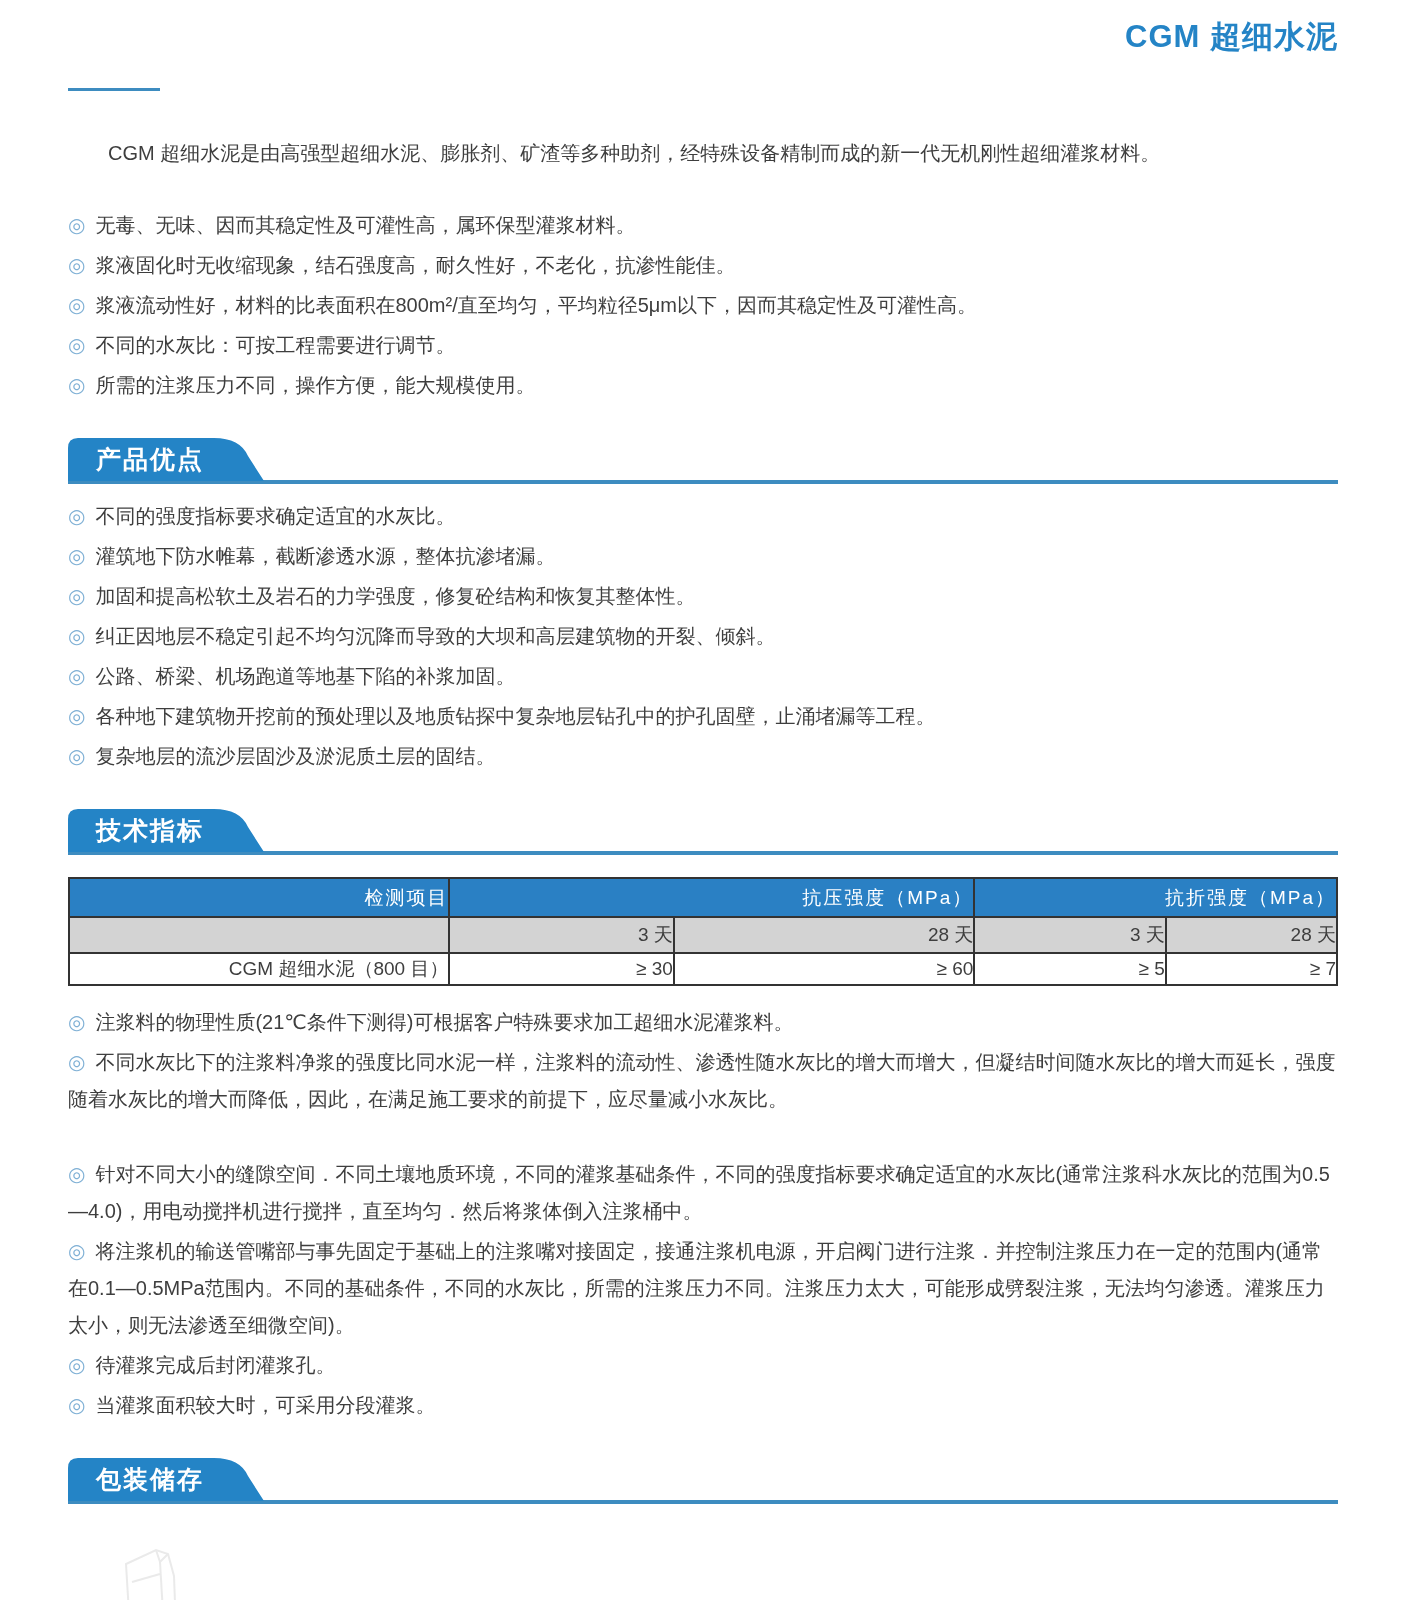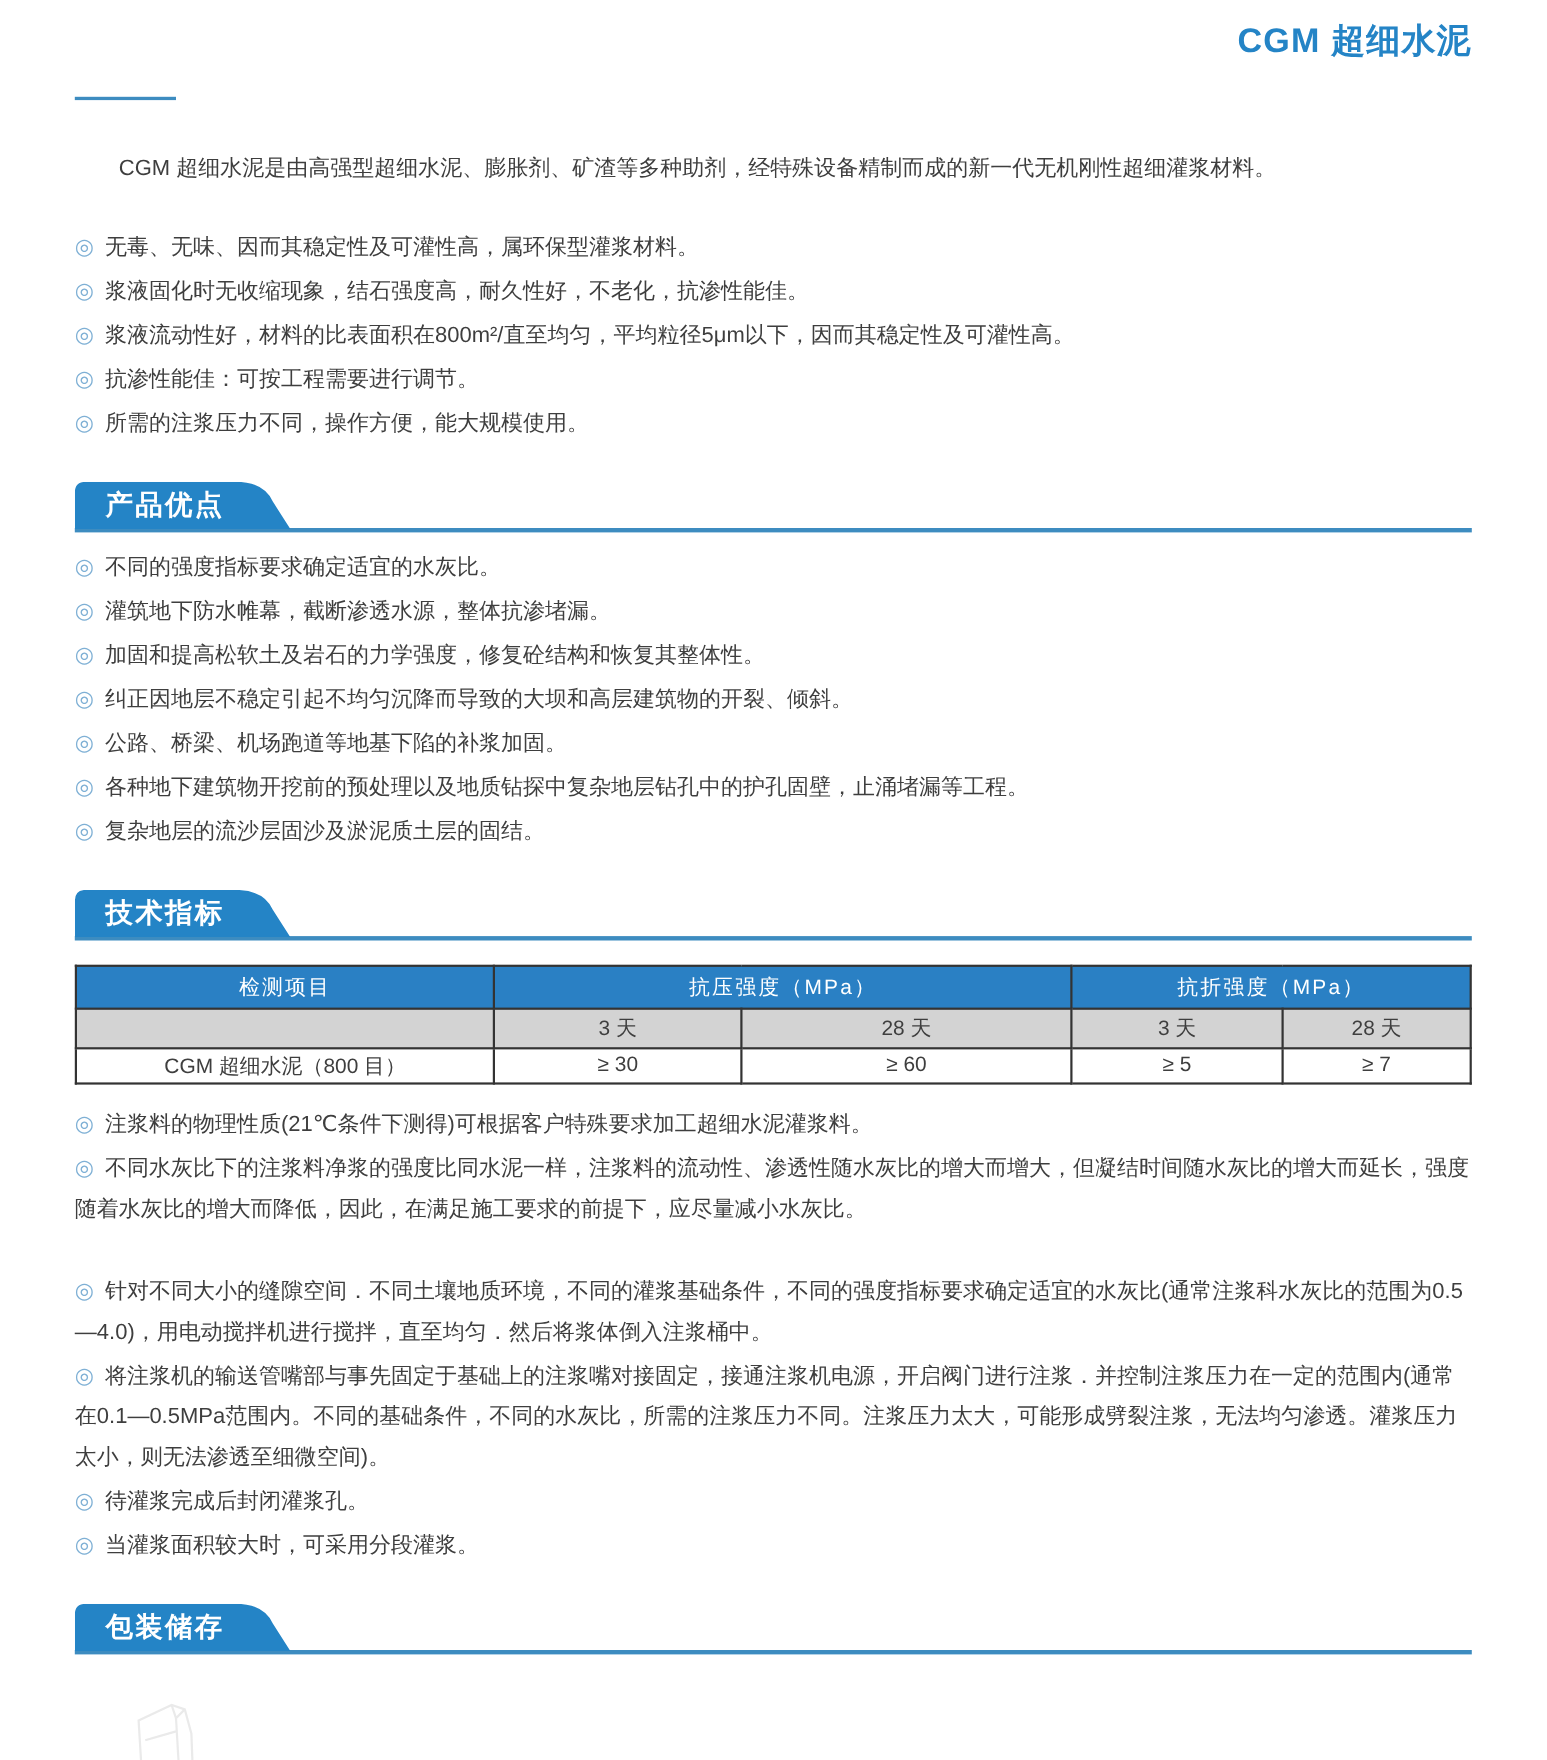--- a/index.html
+++ b/index.html
@@ -67,21 +67,21 @@
     font-size:20px;
   }
   .spec-table{
     width:100%;
     margin-top:22px;
     border-collapse:collapse;
     font-size:19px;
   }
   .spec-table th,.spec-table td{
     border:2px solid var(--borderDark);
-    text-align:center;
+    text-align:right;
     padding:0;
   }
   .spec-table .head-row th{
     background:var(--tableHead);
     color:#fff;
     font-weight:normal;
     height:39px;
     letter-spacing:2px;
   }
   .spec-table .sub-row td{
@@ -111,21 +111,21 @@
 <h1 class="page-title">CGM 超细水泥</h1>
 <div class="title-underline"></div>
 
 <p class="intro">CGM 超细水泥是由高强型超细水泥、膨胀剂、矿渣等多种助剂，经特殊设备精制而成的新一代无机刚性超细灌浆材料。</p>
 
 <div class="section">
   <div class="bullets">
     <p class="bullet"><span class="dot">◎</span><span>无毒、无味、因而其稳定性及可灌性高，属环保型灌浆材料。</span></p>
     <p class="bullet"><span class="dot">◎</span><span>浆液固化时无收缩现象，结石强度高，耐久性好，不老化，抗渗性能佳。</span></p>
     <p class="bullet"><span class="dot">◎</span><span>浆液流动性好，材料的比表面积在800m²/直至均匀，平均粒径5μm以下，因而其稳定性及可灌性高。</span></p>
-    <p class="bullet"><span class="dot">◎</span><span>抗渗性能佳：可按工程需要进行调节。</span></p>
+    <p class="bullet"><span class="dot">◎</span><span>不同的水灰比：可按工程需要进行调节。</span></p>
     <p class="bullet"><span class="dot">◎</span><span>所需的注浆压力不同，操作方便，能大规模使用。</span></p>
   </div>
 </div>
 
 <div class="section">
   <div class="sec-header">
     <div class="sec-tab">产品优点</div>
   </div>
   <div class="bullets">
     <p class="bullet"><span class="dot">◎</span><span>不同的强度指标要求确定适宜的水灰比。</span></p>

